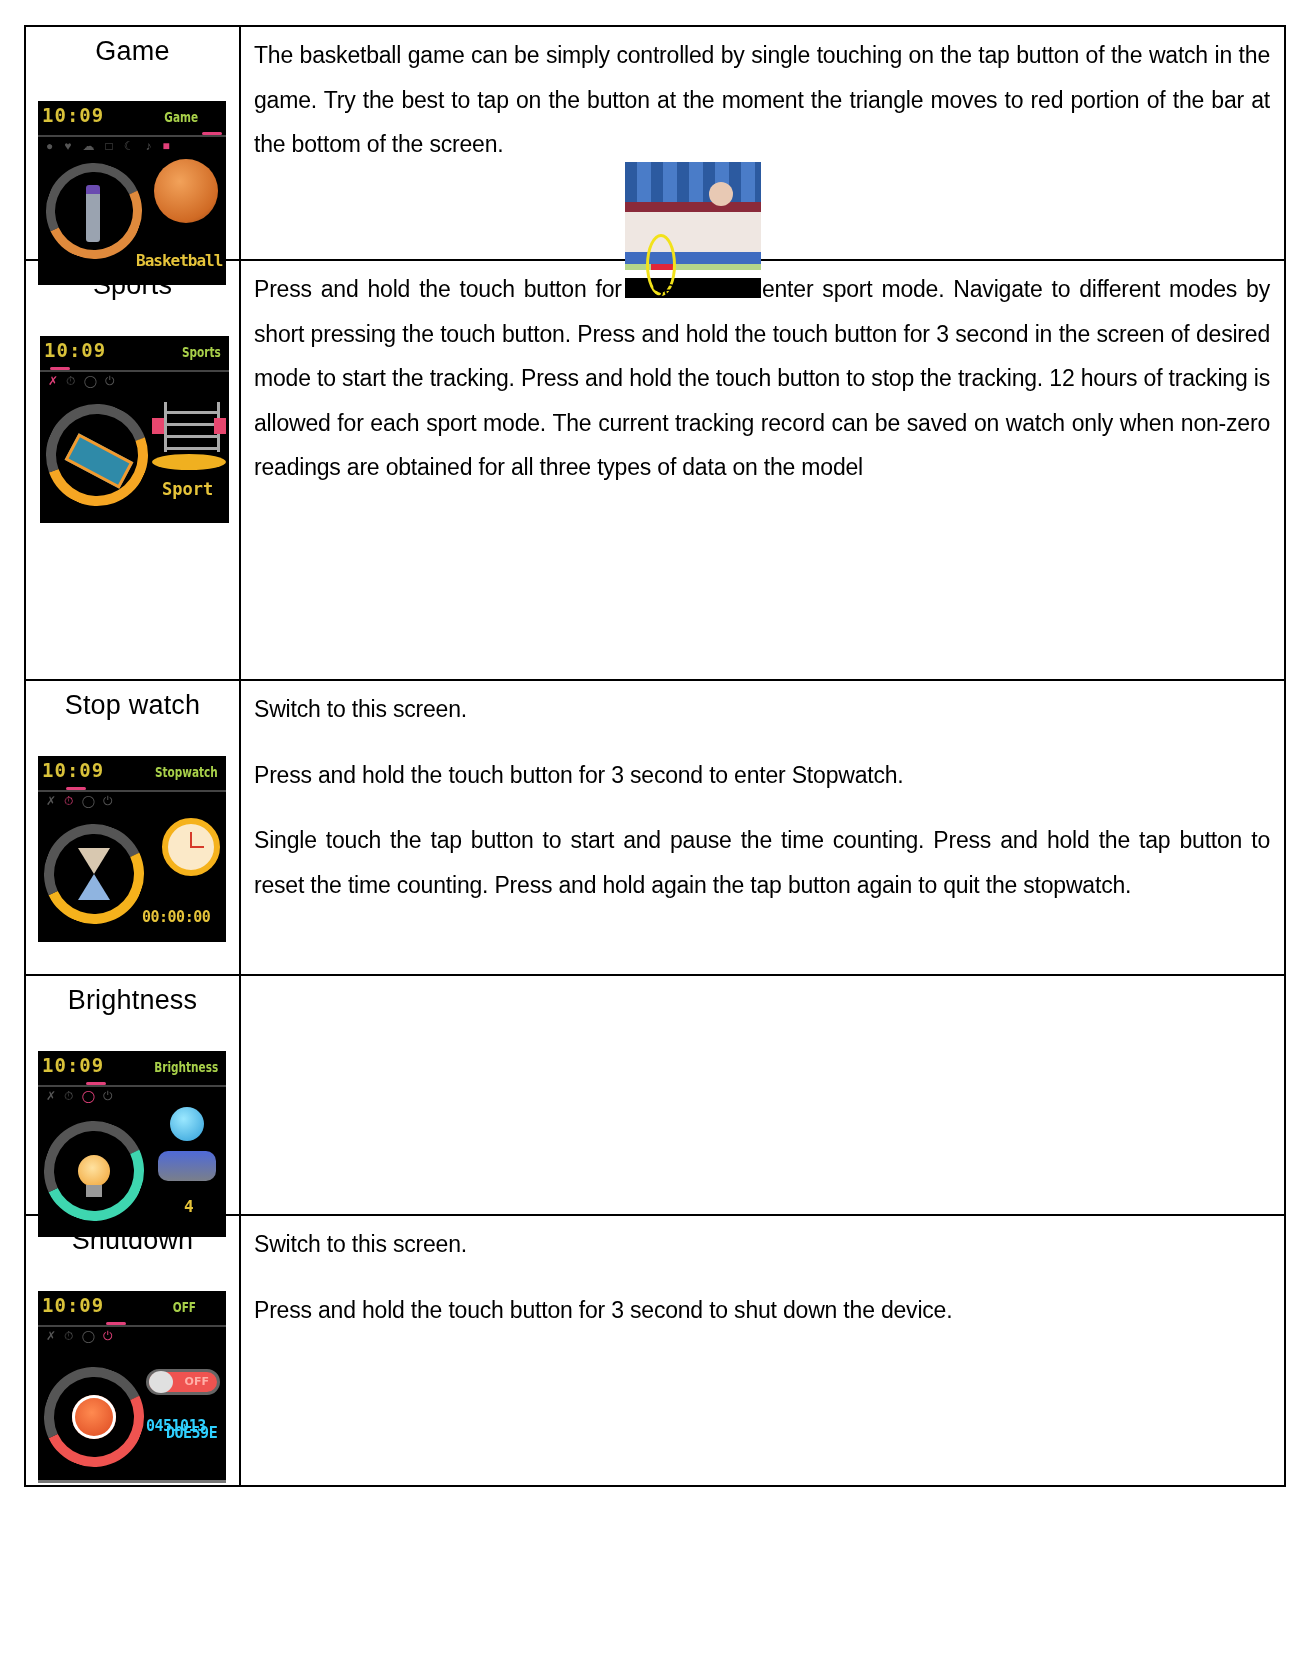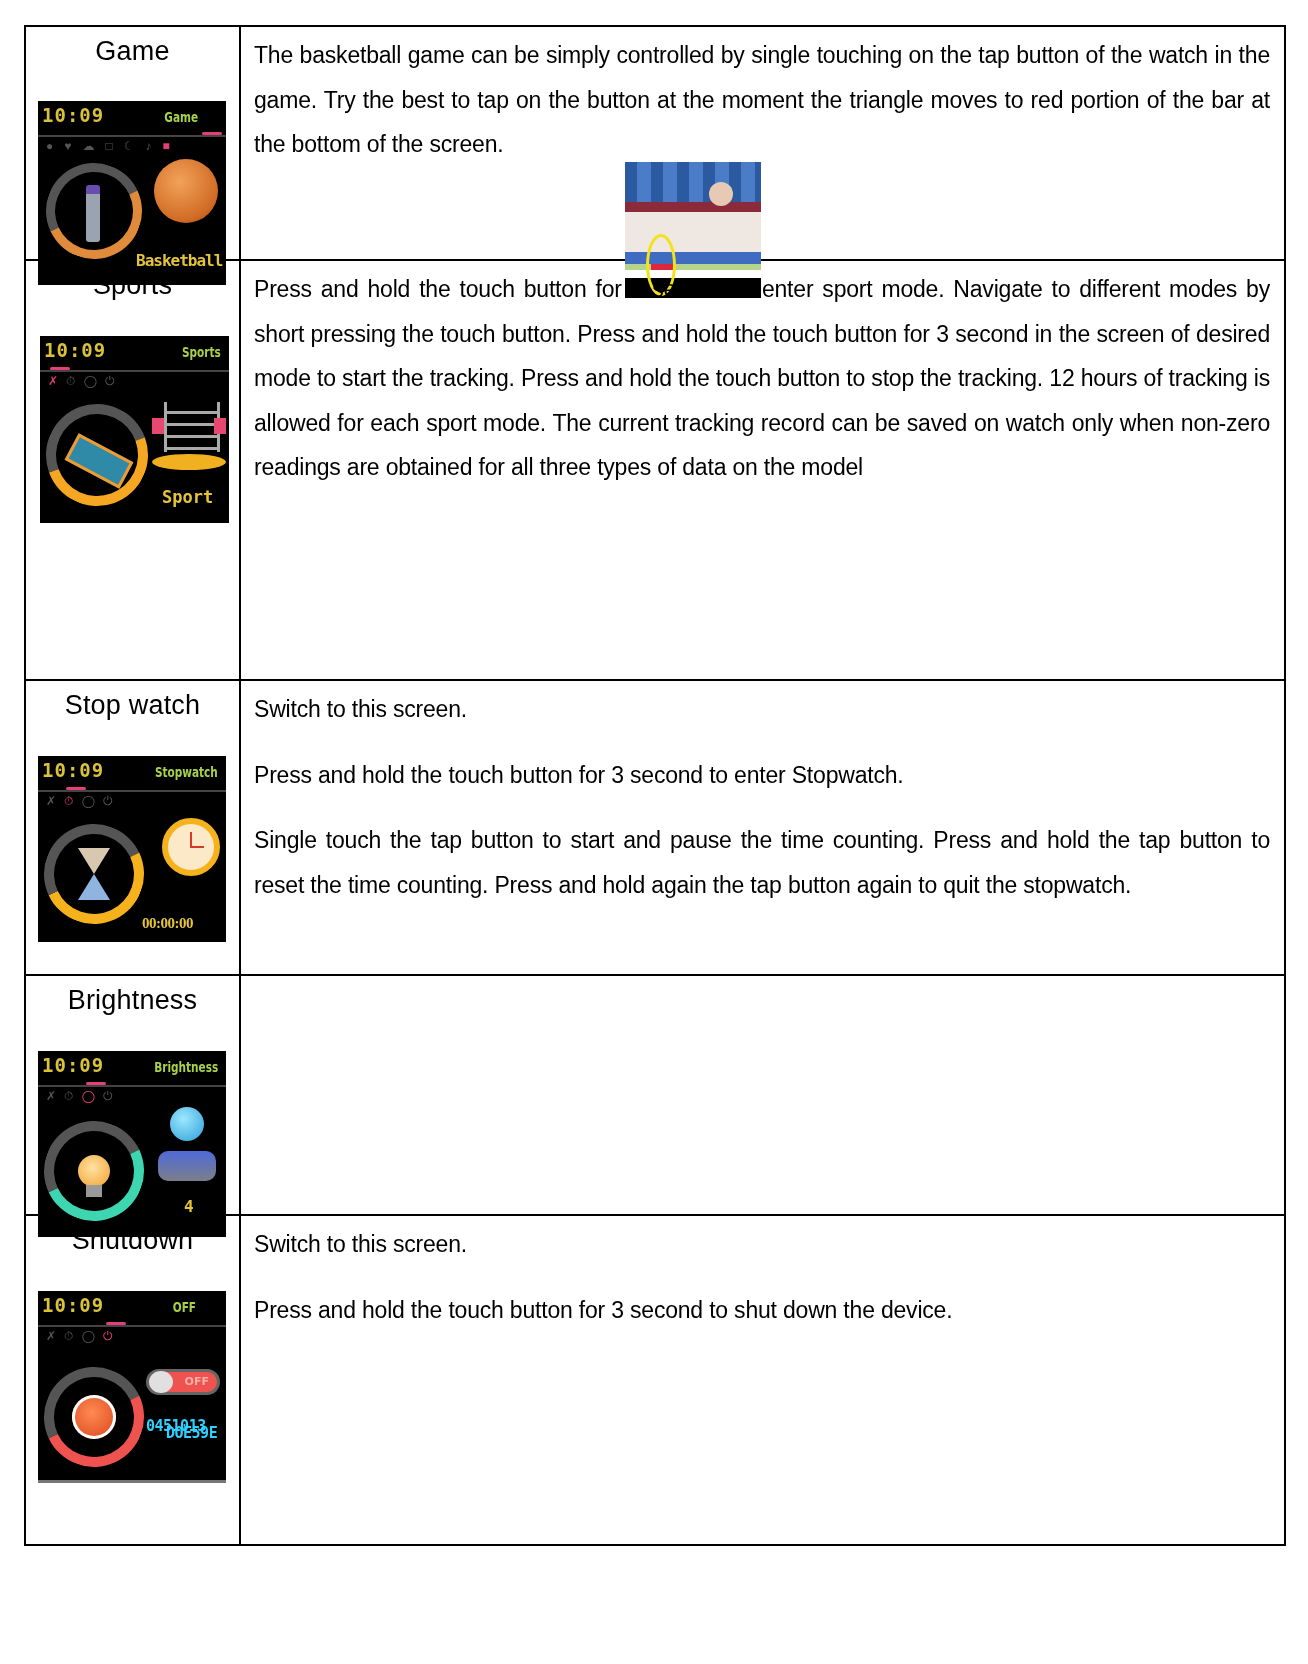--- a/index.html
+++ b/index.html
@@ -70,21 +70,21 @@
         <div class="hline"></div>
         <div class="tabmark" style="left:10px;"></div>
         <div class="icons">
           <span class="on">✗</span><span>⏱</span><span>◯</span><span>⏻</span>
         </div>
         <div class="ring" style="left:6px;top:68px;width:102px;height:102px;border:10px solid #f5a623;border-left-color:#555;border-top-color:#555;transform:rotate(25deg);"></div>
         <div style="position:absolute;left:28px;top:110px;width:56px;height:24px;background:#2f8aa8;border:3px solid #f29a2e;transform:rotate(28deg);"></div>
         <div style="position:absolute;left:124px;top:66px;width:50px;height:50px;border-left:3px solid #aaa;border-right:3px solid #aaa;background:repeating-linear-gradient(180deg,transparent 0 9px,#aaa 9px 12px);"></div>
         <div style="position:absolute;left:112px;top:82px;width:74px;height:16px;background:linear-gradient(90deg,#e8476f 0 12px,transparent 12px 62px,#e8476f 62px);"></div>
         <div style="position:absolute;left:112px;top:118px;width:74px;height:16px;border-radius:50%;background:#f0b020;"></div>
-        <span class="bigtext" style="left:122px;top:151px;font-size:17px;color:#e6c43a;">Sport</span>
+        <span class="bigtext" style="left:122px;top:143px;font-size:17px;color:#e6c43a;">Sport</span>
       </div>
     </div>
     <div class="c2">
       <p class="p" style="text-align-last:left;">Press and hold the touch button for 3 second to enter sport mode. Navigate to different modes by short pressing the touch button. Press and hold the touch button for 3 second in the screen of desired mode to start the tracking. Press and hold the touch button to stop the tracking. 12 hours of tracking is allowed for each sport mode. The current tracking record can be saved on watch only when non-zero readings are obtained for all three types of data on the model</p>
     </div>
   </div>
 
   <div class="row" style="height:295px;">
     <div class="c1">
       <div class="feat">Stop watch</div>
@@ -95,21 +95,21 @@
         <div class="tabmark" style="left:28px;"></div>
         <div class="icons">
           <span>✗</span><span class="on">⏱</span><span>◯</span><span>⏻</span>
         </div>
         <div class="ring" style="left:6px;top:68px;width:100px;height:100px;border:10px solid #f5b21c;border-left-color:#555;border-top-color:#555;transform:rotate(20deg);"></div>
         <div style="position:absolute;left:40px;top:92px;width:0;height:0;border-left:16px solid transparent;border-right:16px solid transparent;border-top:26px solid #d8c8b0;"></div>
         <div style="position:absolute;left:40px;top:118px;width:0;height:0;border-left:16px solid transparent;border-right:16px solid transparent;border-bottom:26px solid #8fb4e0;"></div>
         <div style="position:absolute;left:124px;top:62px;width:58px;height:58px;border-radius:50%;background:#fbe9c8;border:6px solid #f5b21c;box-sizing:border-box;"></div>
         <div style="position:absolute;left:152px;top:76px;width:2px;height:16px;background:#d63a2a;"></div>
         <div style="position:absolute;left:152px;top:90px;width:14px;height:2px;background:#d63a2a;"></div>
-        <span class="bigtext" style="left:104px;top:159px;font-size:15px;color:#e6c43a;letter-spacing:-0.5px;font-family:Liberation Serif, serif;">00:00:00</span>
+        <span class="bigtext" style="left:104px;top:152px;font-size:15px;color:#e6c43a;letter-spacing:-0.5px;">00:00:00</span>
       </div>
     </div>
     <div class="c2">
       <p class="p" style="margin-bottom:21px;">Switch to this screen.</p>
       <p class="p" style="margin-bottom:21px;">Press and hold the touch button for 3 second to enter Stopwatch.</p>
       <p class="p" style="text-align-last:left;">Single touch the tap button to start and pause the time counting. Press and hold the tap button to reset the time counting. Press and hold again the tap button again to quit the stopwatch.</p>
     </div>
   </div>
 
   <div class="row" style="height:240px;">
@@ -126,21 +126,21 @@
         <div class="ring" style="left:6px;top:70px;width:100px;height:100px;border:10px solid #3ed6b0;border-left-color:#555;border-top-color:#555;transform:rotate(20deg);"></div>
         <div style="position:absolute;left:40px;top:104px;width:32px;height:32px;border-radius:50%;background:radial-gradient(circle at 45% 40%,#ffe2a0,#f0a030);"></div>
         <div style="position:absolute;left:48px;top:134px;width:16px;height:12px;background:#999;"></div>
         <div style="position:absolute;left:132px;top:56px;width:34px;height:34px;border-radius:50%;background:radial-gradient(circle at 40% 35%,#9be8ff,#2f9ed8);"></div>
         <div style="position:absolute;left:120px;top:100px;width:58px;height:30px;border-radius:10px;background:linear-gradient(#4f6ad8,#7a7f8a);"></div>
         <span class="bigtext" style="left:146px;top:146px;font-size:16px;color:#e6c43a;">4</span>
       </div>
     </div>
   </div>
 
-  <div class="row" style="height:328px;">
+  <div class="row" style="height:269px;">
     <div class="c1">
       <div class="feat">Shutdown</div>
       <div class="thumb" style="left:12px;top:75px;width:188px;height:192px;border-bottom:3px solid #777;box-sizing:border-box;">
         <span class="clock">10:09</span>
         <span class="wlabel" style="right:30px;">OFF</span>
         <div class="hline"></div>
         <div class="tabmark" style="left:68px;"></div>
         <div class="icons">
           <span>✗</span><span>⏱</span><span>◯</span><span class="on">⏻</span>
         </div>

